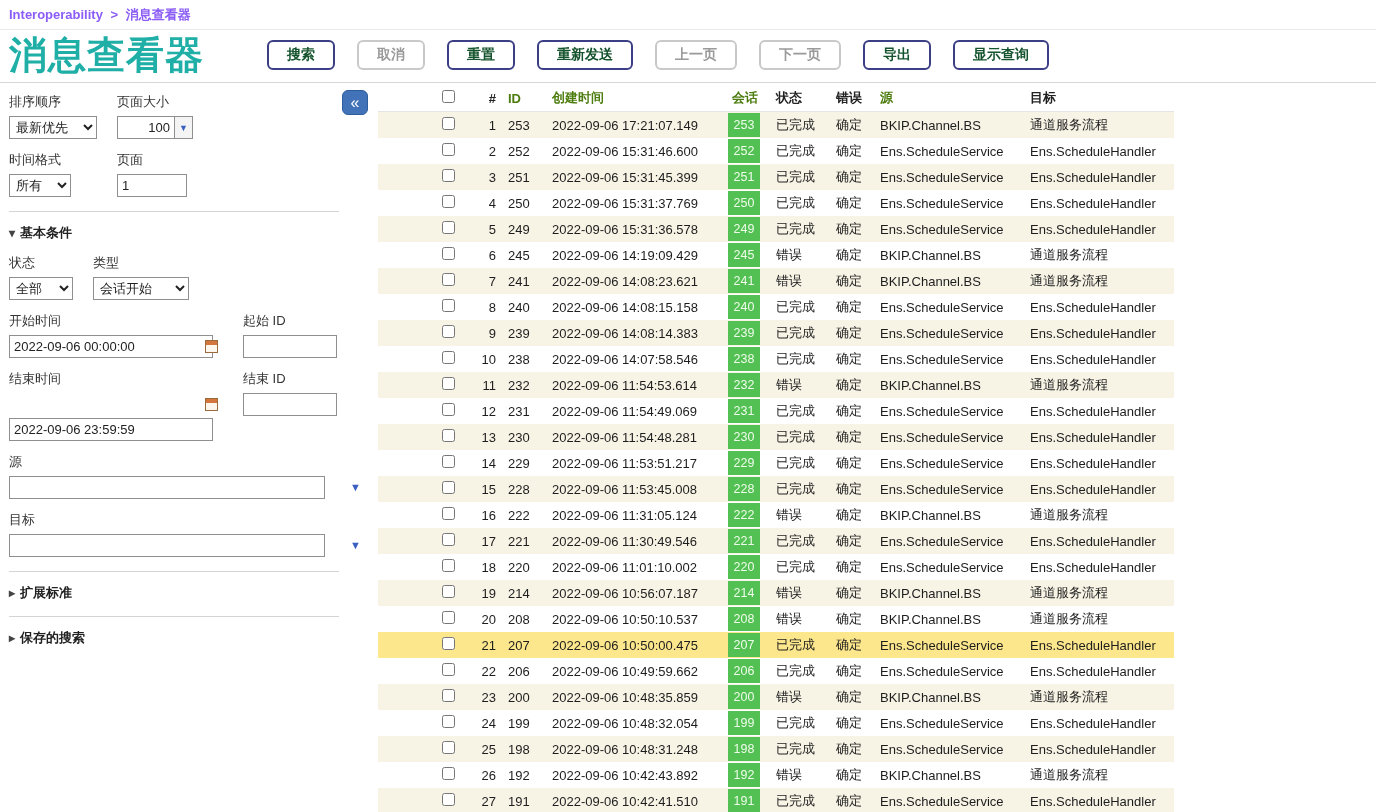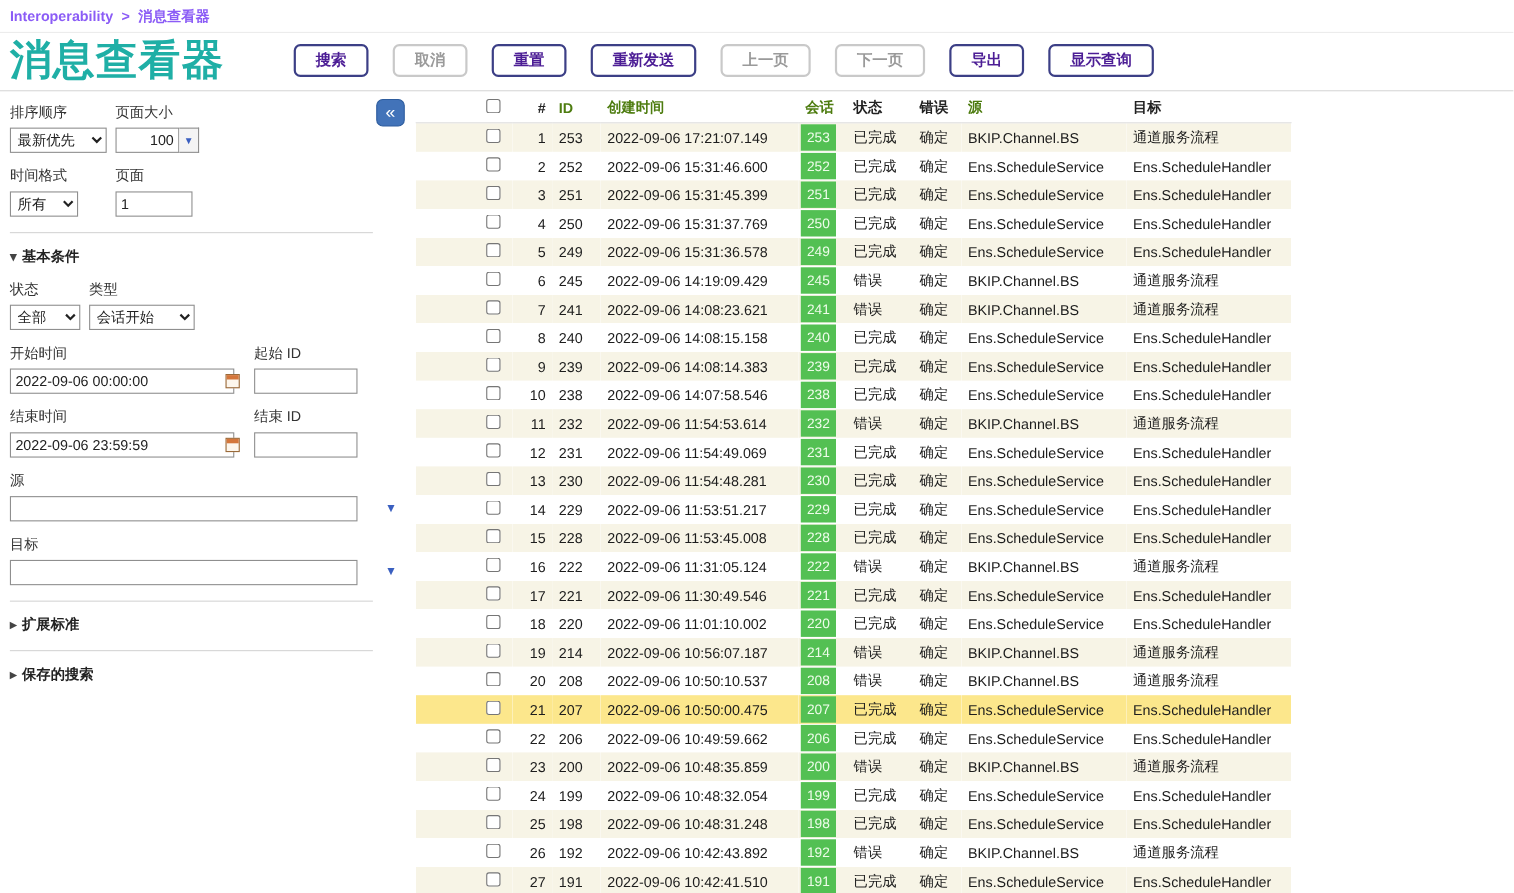--- a/index.html
+++ b/index.html
@@ -23,38 +23,38 @@
     height:53px;
   }
   h1.page-title {
     margin:0; width:252px;
     font-size:38px; line-height:40px; font-weight:bold;
     color:#1fafa6; letter-spacing:1px;
   }
   .toolbar { display:flex; gap:22px; align-items:center; margin-left:6px; }
   .btn {
     font-family:inherit; font-size:14px; font-weight:bold;
-    color:#4c1d95; background:#fff;
+    color:#14532d; background:#fff;
     border:2px solid #3c3f86; border-radius:6px;
     padding:4px 18px; height:30px; cursor:pointer; white-space:nowrap;
   }
   .btn.disabled { color:#9a9a9a; border-color:#c9c9c9; cursor:default; }
   
   .content { position:relative; display:flex; height:732px; }
   .collapse-btn {
     position:absolute; left:342px; top:7px;
     width:26px; height:25px;
     background:#4273b9; color:#fff;
     border:1px solid #2e5d9e; border-radius:6px;
     font-size:16px; line-height:21px; text-align:center;
     cursor:pointer; padding:0;
   }
   
   .sidebar { width:368px; flex:none; padding:10px 0 0 9px; }
-  .field-row { display:flex; gap:8px; margin-bottom:12px; }
+  .field-row { display:flex; gap:20px; margin-bottom:12px; }
   .field { display:flex; flex-direction:column; }
   .field.col1 { width:88px; }
   .field label { margin-bottom:5px; color:#333; }
   .sel, .inp {
     height:23px; border:1px solid #8f8f8f; background:#fff;
     font-family:inherit; font-size:13px; color:#222; padding:1px 4px;
   }
   .sel { padding:1px 2px; }
   .combo { display:inline-flex; }
   .combo-arrow {
@@ -196,21 +196,21 @@
       <div class="field">
         <label>起始 ID</label>
         <input class="inp" style="width: 94px;">
       </div>
     </div>
 
     <div class="field-row">
       <div class="field" style="width:214px">
         <label>结束时间</label>
         <span class="input-icon-wrap">
-          <input class="inp" style="width: 204px;" value="2022-09-06 23:59:59">
+          <input class="inp" style="width: 204px; margin-top: 25px;" value="2022-09-06 23:59:59">
           <span class="cal-icon"></span>
         </span>
       </div>
       <div class="field">
         <label>结束 ID</label>
         <input class="inp" style="width: 94px;">
       </div>
     </div>
 
     <div class="field" style="margin-bottom:12px">

